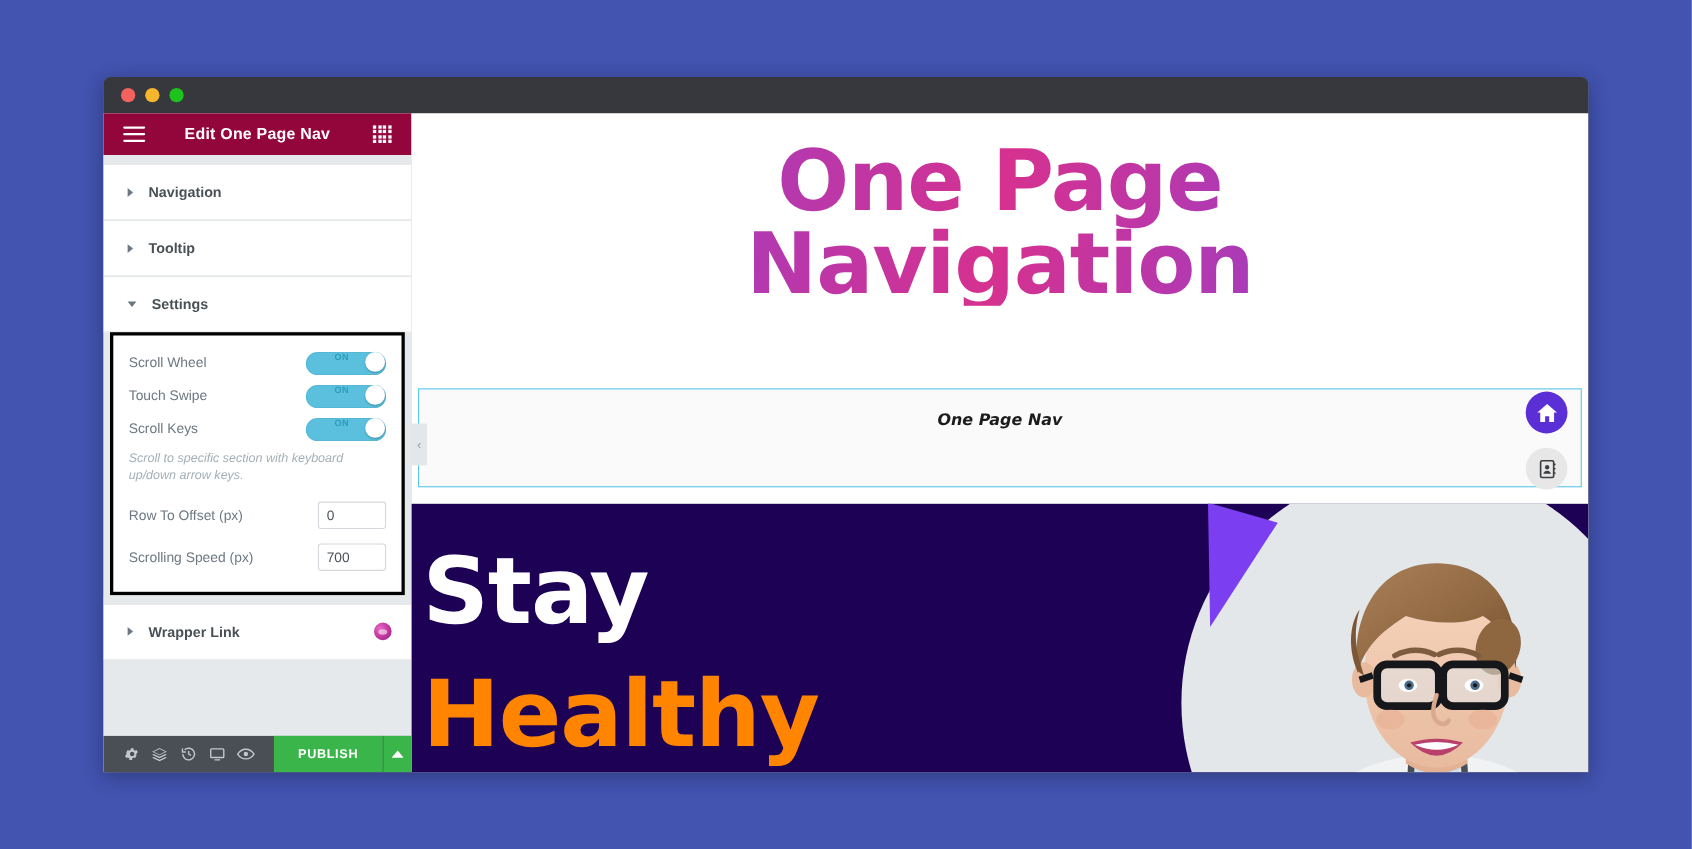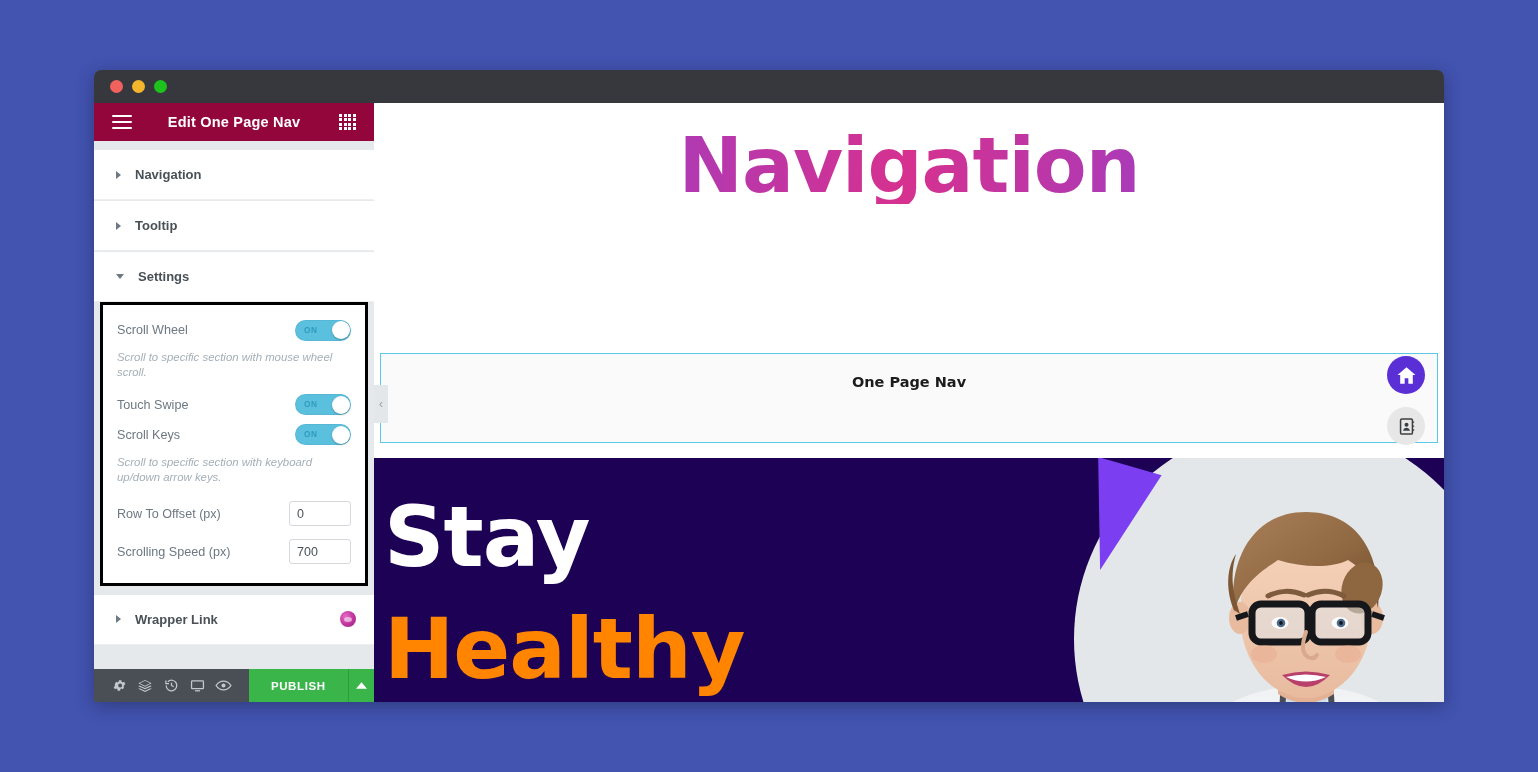--- a/index.html
+++ b/index.html
@@ -77,22 +77,23 @@
 
   .ctrl-row{display:flex;align-items:center;justify-content:space-between;min-height:30px;}
   .ctrl-label{font-size:12.6px;color:#6d7882;}
   .ctrl-desc{
     font-size:11.4px;color:#a4afb7;font-style:italic;line-height:1.35;
     margin:5px 0 9px 0;
   }
 
   .toggle{
     width:56px;height:21px;border-radius:11px;background:#5bc0de;
-    display:flex;align-items:center;position:relative;cursor:pointer;
+    display:flex;position:relative;cursor:pointer;
     box-shadow:inset 0 0 0 1px rgba(0,0,0,.04);
+    padding-left:17px;
   }
   .toggle .on-text{
     color:#2e9bbd;font-size:8.2px;font-weight:bold;letter-spacing:.6px;
     margin-left:9px;
   }
   .toggle .knob{
     position:absolute;right:1.5px;width:18px;height:18px;border-radius:50%;
     background:#ffffff;box-shadow:0 1px 2px rgba(0,0,0,.25);
   }
 
@@ -149,20 +150,21 @@
     letter-spacing:-1px;
   }
 
   #nav-widget{
     position:absolute;left:6px;right:6px;top:250px;height:90px;
     border:1px solid #5bc8e8;background:#fafafa;box-sizing:border-box;
   }
   #nav-widget .nw-title{
     text-align:center;margin-top:20px;font-size:14.5px;font-weight:bold;color:#1c1c1c;
     font-family:"DejaVu Sans", sans-serif;
+    font-style:italic;
   }
   #nav-widget .nw-desc{
     text-align:center;margin-top:12px;font-size:11.4px;color:#3b2b1e;
     font-family:"DejaVu Sans", sans-serif;
   }
 
   #nav-dots{position:absolute;right:12px;top:2px;display:flex;flex-direction:column;align-items:center;gap:13px;}
   .nav-circle{width:38px;height:38px;border-radius:50%;display:flex;align-items:center;justify-content:center;cursor:pointer;}
   .nav-circle.active{background:#5a2fd6;}
   .nav-circle.idle{background:#e7e7e7;}
@@ -263,21 +265,20 @@
 
         <div id="settings-body">
 
           <div class="ctrl-row">
             <span class="ctrl-label">Scroll Wheel</span>
             <span class="toggle">
               <span class="on-text">ON</span>
               <span class="knob"></span>
             </span>
           </div>
-          <div class="ctrl-desc">Scroll to specific section with mouse wheel scroll.</div>
 
           <div class="ctrl-row">
             <span class="ctrl-label">Touch Swipe</span>
             <span class="toggle">
               <span class="on-text">ON</span>
               <span class="knob"></span>
             </span>
           </div>
 
           <div class="ctrl-row">
@@ -351,20 +352,21 @@
         </div>
       </div>
 
     </div>
 
     <div id="canvas">
 
       <div id="collapse-tab">‹</div>
 
       <div id="hero-title">
+        <div>One Page</div>
         <div>Navigation</div>
       </div>
 
       <div id="nav-widget">
         <div class="nw-title">One Page Nav</div>
 
         <div id="nav-dots">
           <div class="nav-circle active">
             <svg width="21" height="21" viewBox="0 0 24 24" fill="#ffffff">
               <path d="M12 2.6 1.8 11.3h3v10.1h5.1v-6.2h4.2v6.2h5.1V11.3h3L12 2.6z"></path>

